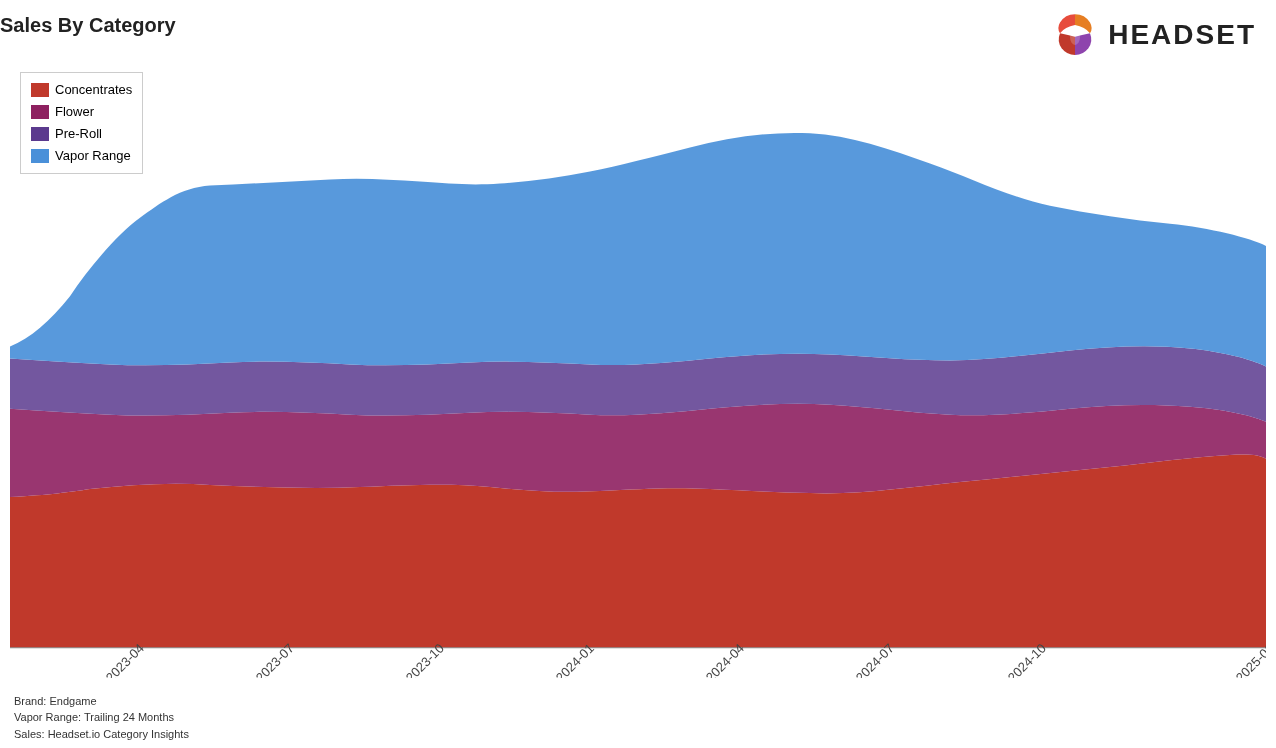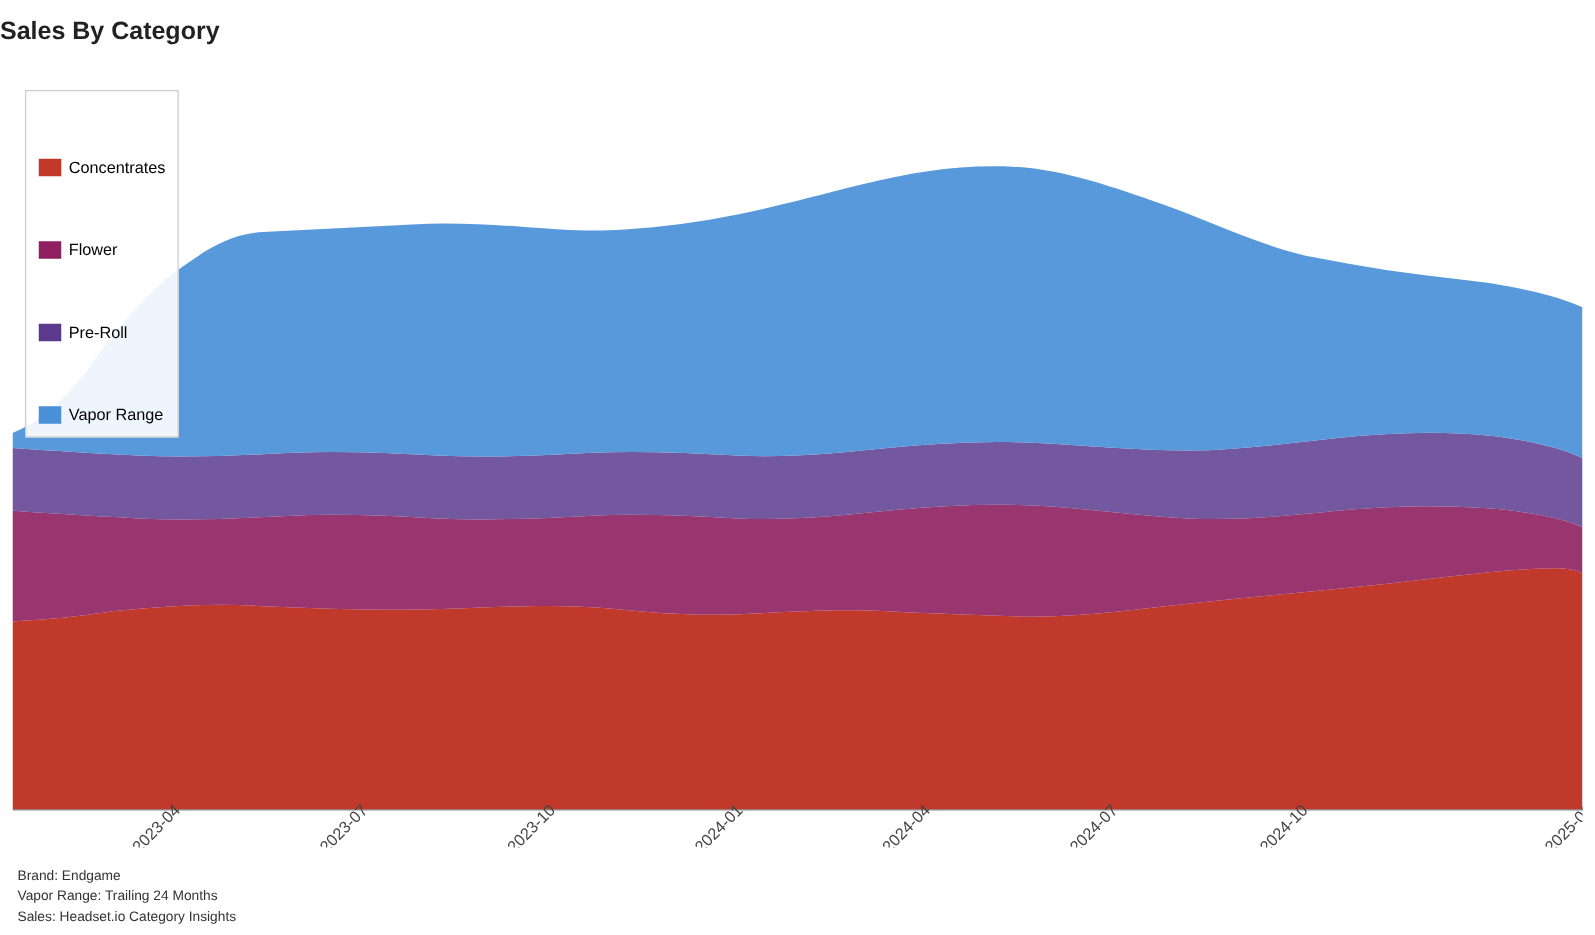--- a/index.html
+++ b/index.html
@@ -58,21 +58,20 @@
       border: 1px solid #ccc;
       padding: 6px 10px;
       font-size: 13px;
       line-height: 1.7;
       z-index: 10;
     }
     .legend-item {
       display: flex;
       align-items: center;
       gap: 6px;
-      margin-top: 44px;
     }
     .legend-swatch {
       width: 18px;
       height: 14px;
       display: inline-block;
       flex-shrink: 0;
     }
     .footer-info {
       position: absolute;
       bottom: 6px;
@@ -87,20 +86,37 @@
     svg.chart-svg {
       width: 100%;
       height: 100%;
     }
   </style>
 </head>
 <body>
 
 <div class="page-container">
 
+  <div class="header-logo">
+    <svg class="logo-icon" viewBox="0 0 60 60" xmlns="http://www.w3.org/2000/svg">
+
+      <circle cx="30" cy="30" r="28" fill="none"></circle>
+
+      <path d="M30 5 Q18 5 12 15 Q8 22 12 28 Q18 20 30 18 Z" fill="#e74c3c"></path>
+
+      <path d="M30 5 Q42 5 48 15 Q52 22 48 28 Q42 20 30 18 Z" fill="#e67e22"></path>
+
+      <path d="M48 28 Q52 38 46 46 Q40 54 30 54 Q30 40 30 32 Q38 30 48 28 Z" fill="#8e44ad"></path>
+
+      <path d="M12 28 Q8 38 14 46 Q20 54 30 54 Q30 40 30 32 Q22 30 12 28 Z" fill="#c0392b"></path>
+
+      <ellipse cx="30" cy="32" rx="6" ry="10" fill="rgba(255,255,255,0.2)"></ellipse>
+    </svg>
+    <span class="logo-text">HEADSET</span>
+  </div>
 
   <div class="chart-title">Sales By Category</div>
 
   <div class="legend">
     <div class="legend-item">
       <span class="legend-swatch" style="background:#c0392b;"></span>
       <span>Concentrates</span>
     </div>
     <div class="legend-item">
       <span class="legend-swatch" style="background:#8e2060;"></span>

